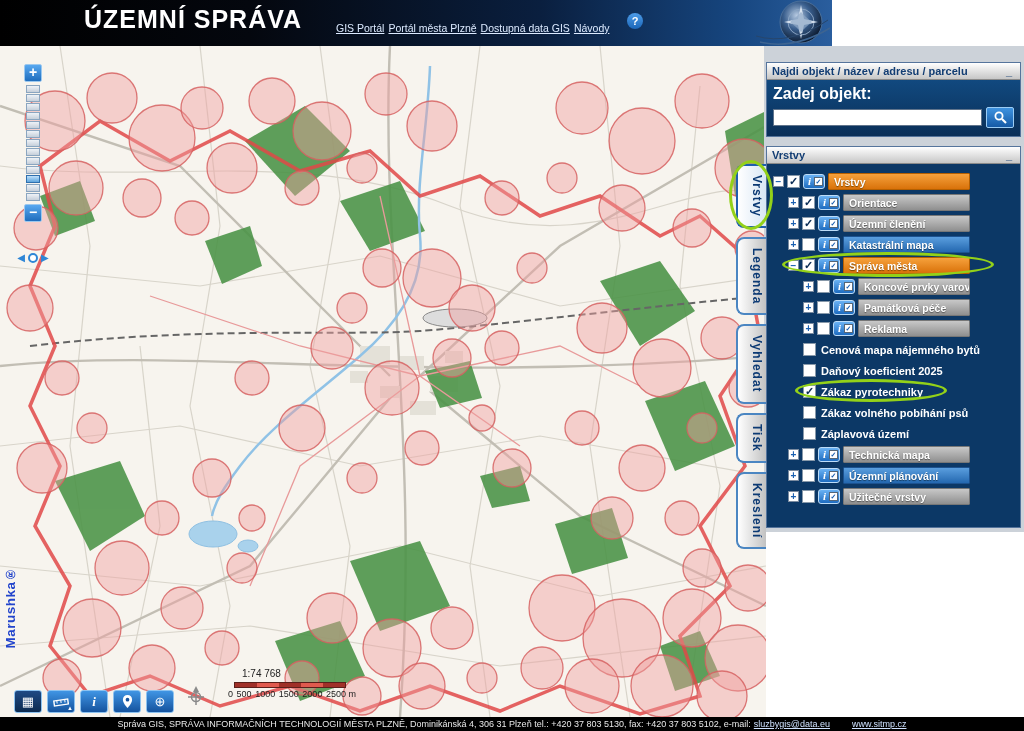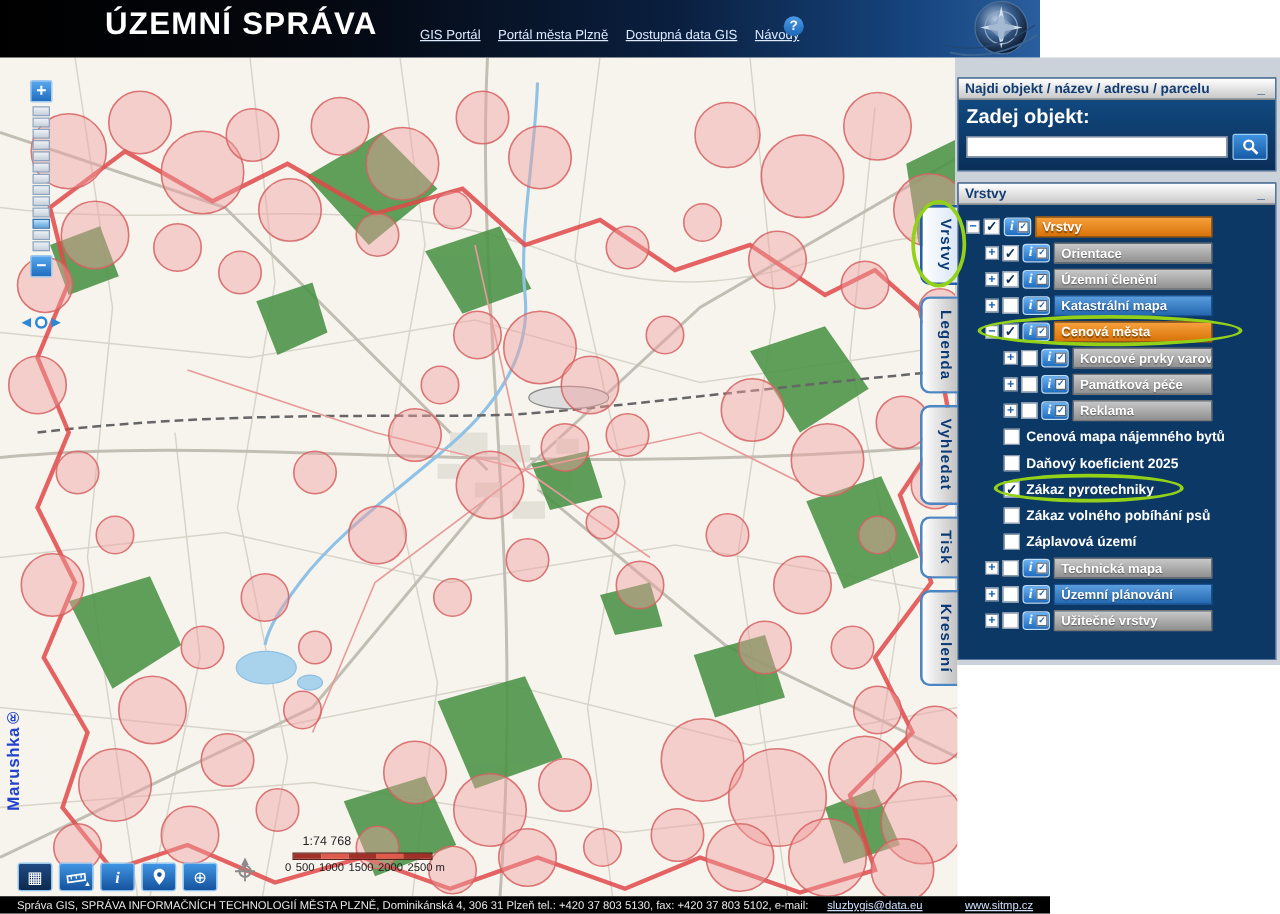--- a/index.html
+++ b/index.html
@@ -3,21 +3,21 @@
 <meta charset="utf-8">
 <style>
   * { box-sizing: border-box; margin: 0; padding: 0; }
   html,body { width:1024px; height:731px; overflow:hidden; font-family:"Liberation Sans",sans-serif; background:#fff; }
   .app { position:relative; width:1024px; height:731px; overflow:hidden; }
 
   
   .header { position:absolute; top:0; left:0; width:832px; height:46px;
     background:linear-gradient(90deg,#000 0%,#04070e 30%,#0a1f3f 65%,#16457e 88%,#2a5e9e 100%); z-index:20; }
   .app-title { position:absolute; left:84px; top:5px; color:#fff; font-size:25px; font-weight:bold; letter-spacing:1px; white-space:nowrap; }
-  .header-links { position:absolute; left:336px; top:22px; display:flex; gap:14px;text-decoration:underline; }
+  .header-links { position:absolute; left:336px; top:22px; display:flex; gap:4px;text-decoration:underline; }
   .header-link { color:#dcEaff; color:#dceaff; font-size:10.5px; text-decoration:underline; cursor:pointer; white-space:nowrap; }
   .help-icon { position:absolute; left:627px; top:13px; width:16px; height:16px; border-radius:50%;
     background:linear-gradient(#4d9ce8,#1b66b8); color:#fff; font-size:11px; font-weight:bold;
     display:flex; align-items:center; justify-content:center; cursor:pointer; }
   .compass-logo { position:absolute; right:0; top:0; width:78px; height:46px; }
 
   
   .map { position:absolute; top:46px; left:0; width:766px; height:671px; background:#f7f4ee; overflow:hidden; }
   .map-svg { position:absolute; top:0; left:0; }
 
@@ -92,22 +92,22 @@
     font-size:7px; color:#1a5fb0; line-height:7px; text-align:center; font-weight:bold; font-style:normal; font-family:"Liberation Sans",sans-serif; }
   .bar { flex:1; height:17px; line-height:16px; padding-left:5px; font-size:10.5px; font-weight:bold; color:#fff;
     margin-right:46px; border-radius:1px; white-space:nowrap; overflow:hidden; cursor:pointer; }
   .bar.orange { background:linear-gradient(#f6a13c,#d9720a); border:1px solid #b55f00; text-shadow:0 1px 1px #7a4500; }
   .bar.grey { background:linear-gradient(#c8c8c8,#8f8f8f); border:1px solid #777; text-shadow:0 1px 1px #555; }
   .bar.blue { background:linear-gradient(#5a9ede,#2468b0); border:1px solid #1c5290; text-shadow:0 1px 1px #123a5e; }
   .plain-label { color:#fff; font-size:11px; font-weight:bold; padding-left:2px; white-space:nowrap; cursor:pointer; }
   .row-annotation { position:absolute; border:3px solid #93d119; border-radius:50%; pointer-events:none; z-index:4; }
 
   
-  .footer { position:absolute; left:0; top:717px; width:840px; height:14px; background:#000; color:#e8e8e8;
-    font-size:9px; display:flex; align-items:center; justify-content:center; white-space:nowrap; z-index:20;gap:12px; }
+  .footer { position:absolute; left:0; top:717px; width:1024px; height:14px; background:#000; color:#e8e8e8;
+    font-size:9px; display:flex; align-items:center; justify-content:center; white-space:nowrap; z-index:20; }
   .footer .link { color:#cfe2ff; text-decoration:underline; cursor:pointer; margin-left:3px; }
   .footer .site { margin-left:22px; }
 </style>
 </head>
 <body>
 
 <div class="app">
 
   <div class="header">
     <div class="app-title">ÚZEMNÍ SPRÁVA</div>
@@ -429,21 +429,21 @@
           <div class="row" style="margin-left: 17px;">
             <div class="exp">+</div>
             <div class="cb"></div>
             <div class="info">i<div class="sub">✓</div></div>
             <div class="bar blue">Katastrální mapa</div>
           </div>
           <div class="row" style="margin-left: 17px;">
             <div class="exp">−</div>
             <div class="cb">✓</div>
             <div class="info">i<div class="sub">✓</div></div>
-            <div class="bar orange">Cenová města</div>
+            <div class="bar orange">Správa města</div>
             <div class="row-annotation" style="left: -6px; width: 212px; top: -3px; height: 25px;"></div>
           </div>
           <div class="row" style="margin-left: 32px;">
             <div class="exp">+</div>
             <div class="cb"></div>
             <div class="info">i<div class="sub">✓</div></div>
             <div class="bar grey">Koncové prvky varování</div>
           </div>
           <div class="row" style="margin-left: 32px;">
             <div class="exp">+</div>

